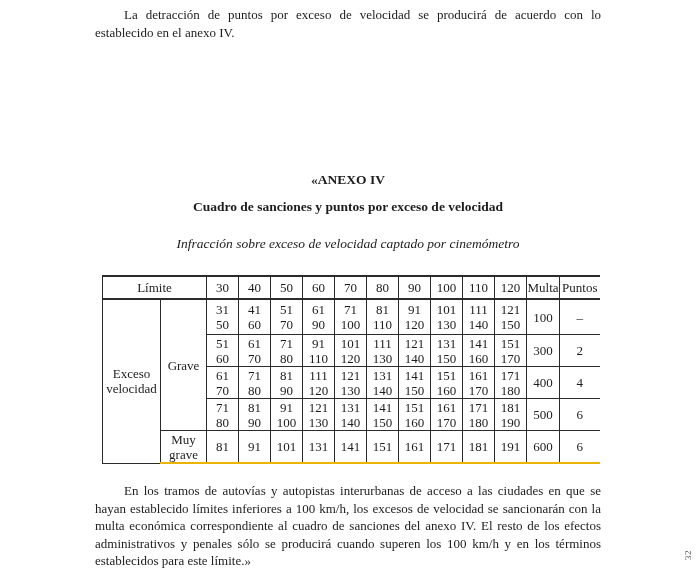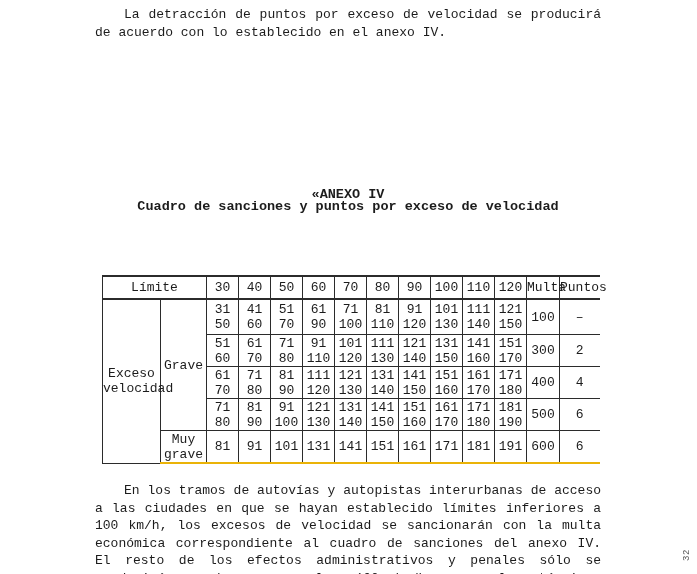--- a/index.html
+++ b/index.html
@@ -1,21 +1,21 @@
 <!DOCTYPE html>
 <html><head>
 <meta charset="utf-8">
 <style>
   html, body { margin: 0; padding: 0; background: #fff; }
   .page {
     position: relative;
     width: 697px;
     height: 574px;
     background: #ffffff;
-    font-family: Liberation Mono, monospace;
+    font-family: Liberation Serif, serif;
     color: #1c1c1c;
     overflow: hidden;
   }
   .body-text {
     position: absolute;
     top: 6px; left: 95px; width: 506px;
   }
   .jp {
     margin: 0;
     text-align: justify;
@@ -30,21 +30,21 @@
     margin: 0;
   }
   .diecisiete .sec-text { margin-left: 14px; }
   .center-head {
     position: absolute;
     left: 95px; width: 506px;
     margin: 0;
     text-align: center;
     font-size: 13.5px;
   }
-  .h-annex   { top: 172px; font-weight: bold; margin-top: 15px; }
+  .h-annex   { top: 172px; font-weight: bold; }
   .h-title   { top: 199px; font-weight: bold; }
   .h-caption { top: 236px; font-weight: normal; font-style: italic; }
 
   table.sanctions {
     position: absolute;
     left: 102px; top: 275px;
     border-collapse: collapse;
     table-layout: fixed;
     width: 497px;
     font-size: 13px;
@@ -97,20 +97,21 @@
 
 <div class="page">
 
   <div class="body-text">
     <p class="jp">La detracción de puntos por exceso de velocidad se producirá de acuerdo con lo establecido en el anexo IV.</p>
   </div>
 
 
   <h1 class="center-head h-annex">«ANEXO IV</h1>
   <h2 class="center-head h-title">Cuadro de sanciones y puntos por exceso de velocidad</h2>
+  <div class="center-head h-caption">Infracción sobre exceso de velocidad captado por cinemómetro</div>
 
   <table class="sanctions">
     <colgroup>
       <col style="width:58px">
         <col style="width:46px">
       <col style="width:32px">
         <col style="width:32px">
         <col style="width:32px">
         <col style="width:32px">
         <col style="width:32px">

